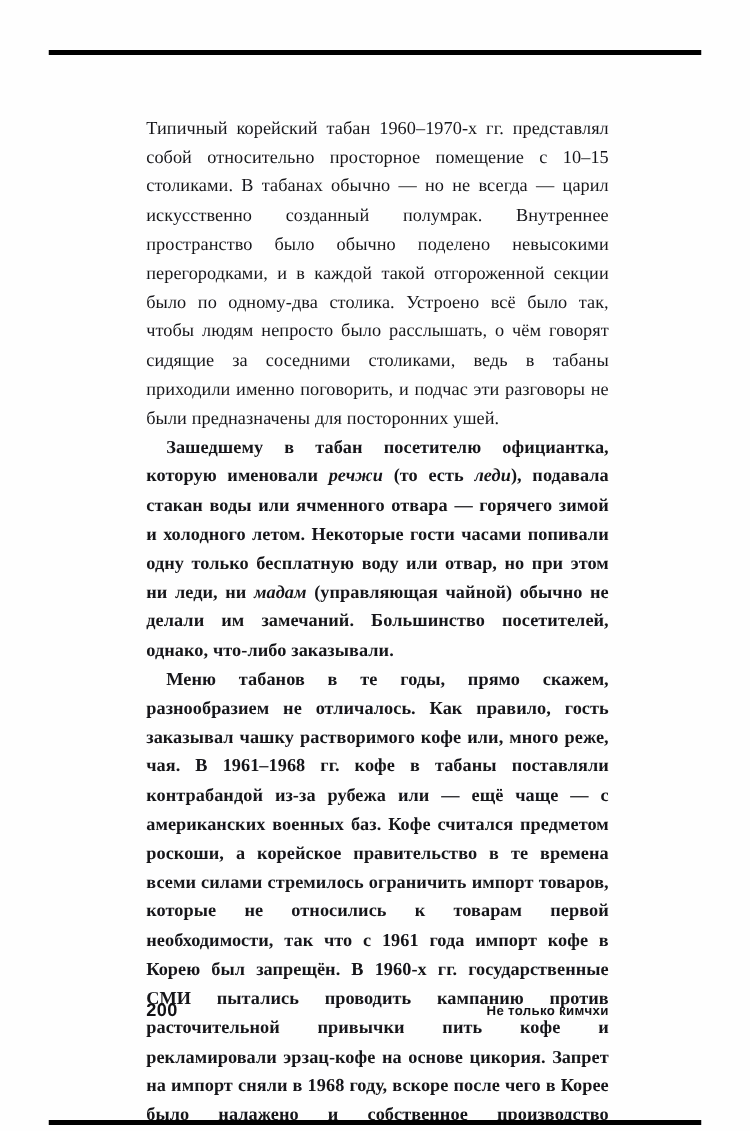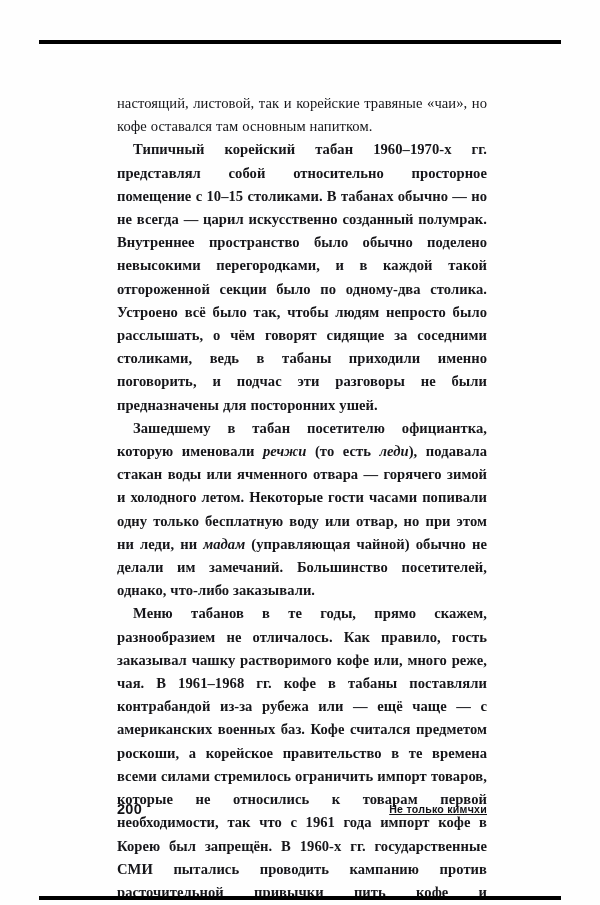--- a/index.html
+++ b/index.html
@@ -77,32 +77,30 @@
   }
   .folio {
     font-size: 14.5px;
     letter-spacing: 0.3px;
     color: #111115;
   }
   .runhead {
     font-size: 10.6px;
     letter-spacing: 0.25px;
     color: #111115;
-    text-decoration: underline;
   }
 </style>
 </head>
 <body>
 
 <div class="page">
 
   <div class="rule rule-top"></div>
 
   <div class="textblock">
-    <p class="para"><span>настоящий, листовой, так и корейские травяные «чаи», но кофе оставался там основным напитком.</span></p>
     <p class="para"><span>Типичный корейский табан 1960–1970-х гг. представлял собой относительно просторное помещение с 10–15 столиками. В табанах обычно — но не всегда — царил искусственно созданный полумрак. Внутреннее пространство было обычно поделено невысокими перегородками, и в каждой такой отгороженной секции было по одному-два столика. Устроено всё было так, чтобы людям непросто было расслышать, о чём говорят сидящие за соседними столиками, ведь в табаны приходили именно поговорить, и подчас эти разговоры не были предназначены для посторонних ушей.</span></p>
     <p class="para"><span>Зашедшему в табан посетителю официантка, которую именовали </span><em>речжи</em><span> (то есть </span><em>леди</em><span>), подавала стакан воды или ячменного отвара — горячего зимой и холодного летом. Некоторые гости часами попивали одну только бесплатную воду или отвар, но при этом ни леди, ни </span><em>мадам</em><span> (управляющая чайной) обычно не делали им замечаний. Большинство посетителей, однако, что-либо заказывали.</span></p>
     <p class="para"><span>Меню табанов в те годы, прямо скажем, разнообразием не отличалось. Как правило, гость заказывал чашку растворимого кофе или, много реже, чая. В 1961–1968 гг. кофе в табаны поставляли контрабандой из-за рубежа или — ещё чаще — с американских военных баз. Кофе считался предметом роскоши, а корейское правительство в те времена всеми силами стремилось ограничить импорт товаров, которые не относились к товарам первой необходимости, так что с 1961 года импорт кофе в Корею был запрещён. В 1960-х гг. государственные СМИ пытались проводить кампанию против расточительной привычки пить кофе и рекламировали эрзац-кофе на основе цикория. Запрет на импорт сняли в 1968 году, вскоре после чего в Корее было налажено и собственное производство растворимого кофе.</span></p>
   </div>
 
   <div class="footer">
     <span class="folio">200</span>
     <span class="runhead">Не только кимчхи</span>
   </div>
 

